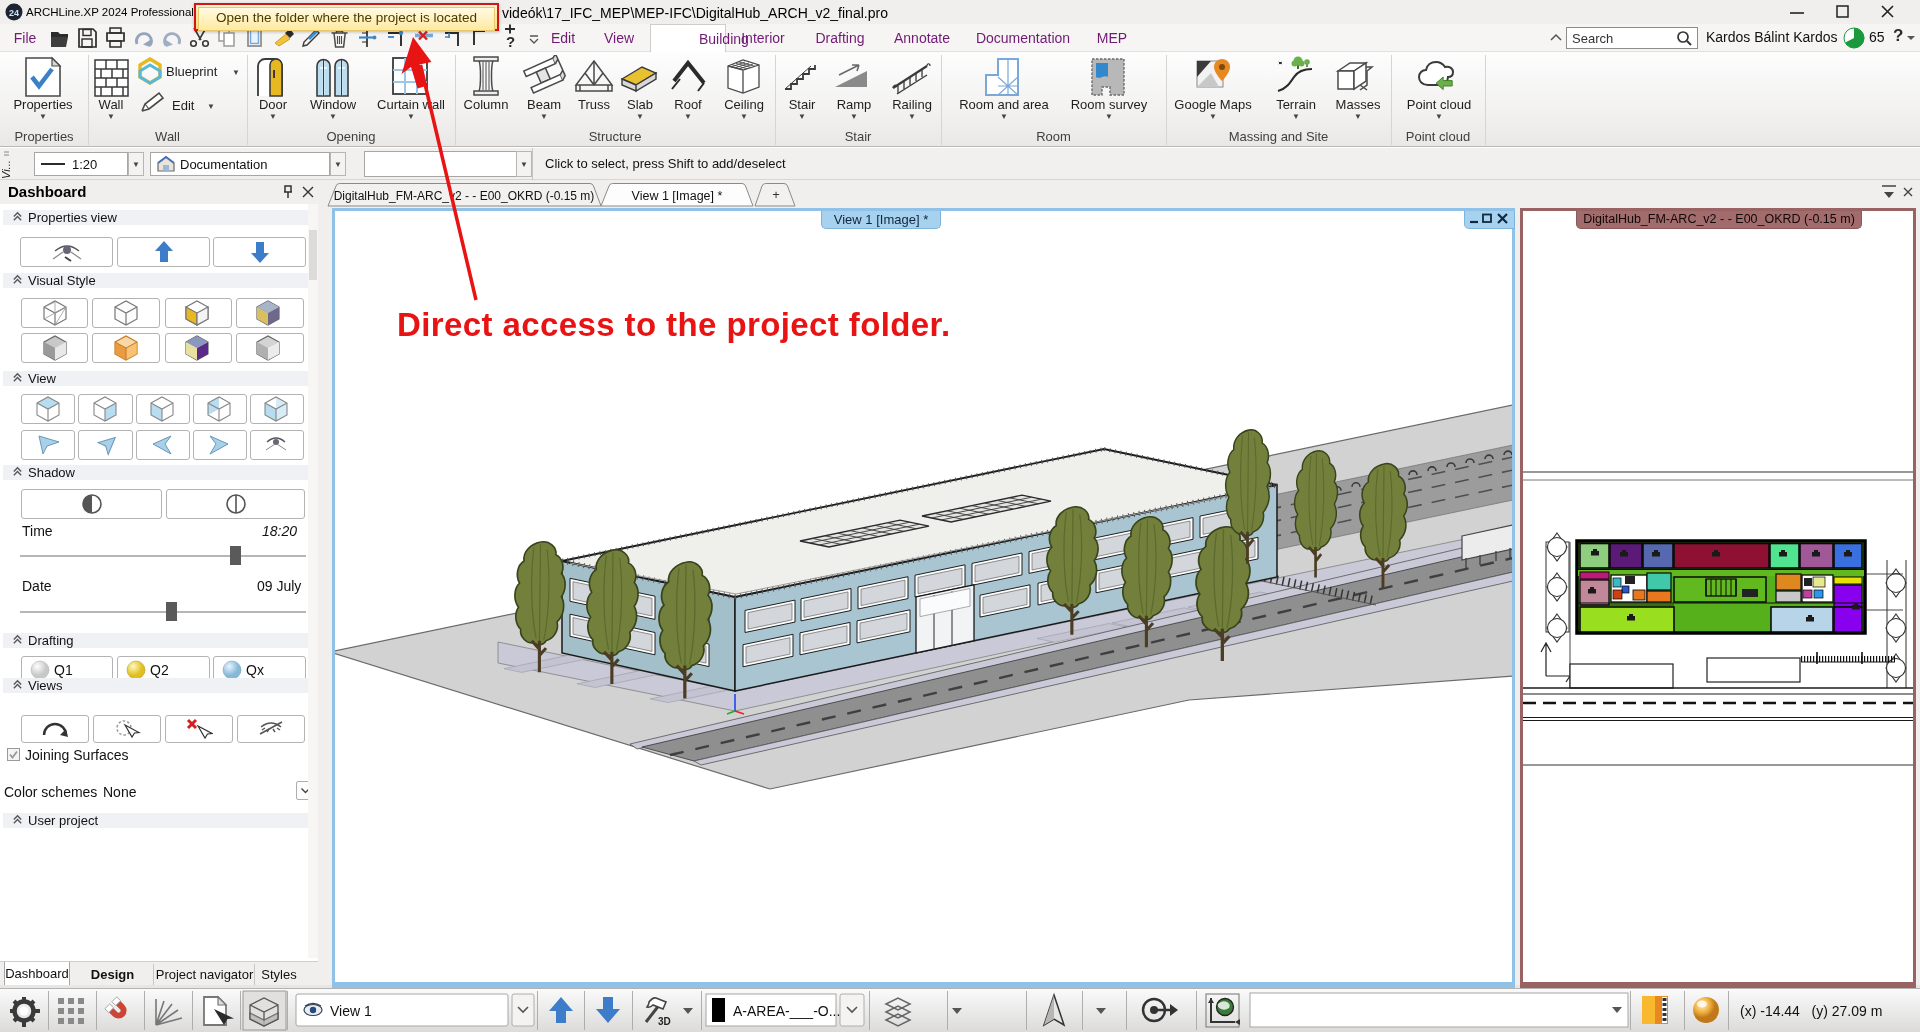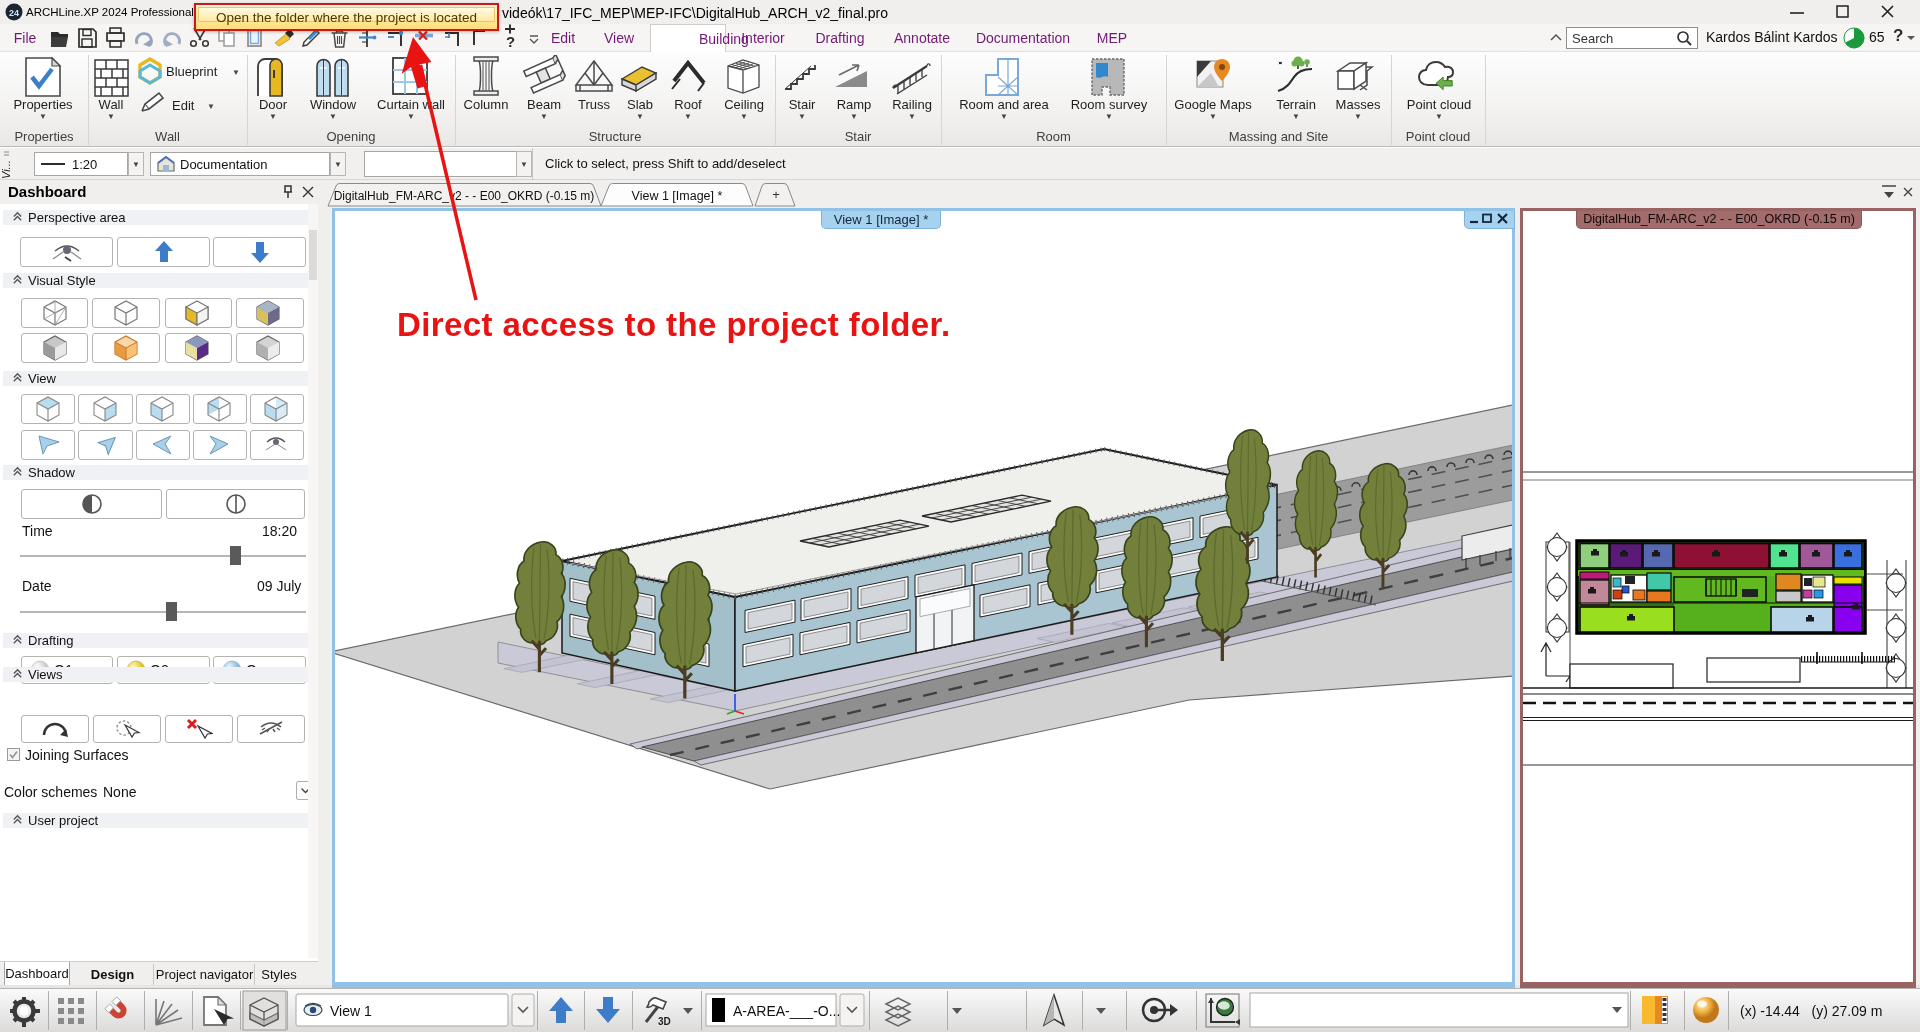--- a/index.html
+++ b/index.html
@@ -374,21 +374,21 @@
         <path d="M5 2 h6 v6 h-6 z M4 8 h8 M8 8 v6" fill="none" stroke="#333" stroke-width="1.5"></path>
       </svg>
     <svg class="abs" style="left:300px;top:4px" width="16" height="16" viewBox="0 0 16 16">
         <path d="M3 3 l10 10 M13 3 l-10 10" stroke="#333" stroke-width="1.4"></path>
       </svg>
   </div>
   <div class="secbar" style="top:30px;">
       <svg class="chev" viewBox="0 0 12 12">
         <path d="M2 6 l4 -4 4 4 M2 10 l4 -4 4 4" fill="none" stroke="#555" stroke-width="1.5"></path>
       </svg>
-      <span>Perspective area</span>
+      <span>Properties view</span>
     </div>
   <div class="pbtn" style="left:20px;top:57px;width:93px;height:30px;"></div>
   <div class="pbtn" style="left:117px;top:57px;width:93px;height:30px;"></div>
   <div class="pbtn" style="left:213px;top:57px;width:93px;height:30px;"></div>
   <svg class="abs" style="left:51px;top:61px" width="32" height="22" viewBox="0 0 32 22">
       <path d="M4 10 q12 -10 24 0" fill="none" stroke="#555" stroke-width="1.4"></path>
       <circle cx="16" cy="9" r="4" fill="#667"></circle>
       <path d="M2 18 l10 -7 M30 18 l-10 -7" stroke="#888" stroke-width="1.2"></path>
       <path d="M14 16 l6 4" stroke="#444" stroke-width="2"></path>
     </svg>
@@ -530,21 +530,21 @@
   <div class="pbtn" style="left:166px;top:309px;width:139px;height:30px;"></div>
   <svg class="abs" style="left:81px;top:313px" width="22" height="22" viewBox="0 0 22 22">
       <circle cx="11" cy="11" r="9" fill="none" stroke="#555" stroke-width="1.6"></circle>
       <path d="M11 2 a9 9 0 0 0 0 18 z" fill="#555"></path>
     </svg>
   <svg class="abs" style="left:225px;top:313px" width="22" height="22" viewBox="0 0 22 22">
       <circle cx="11" cy="11" r="9" fill="none" stroke="#555" stroke-width="1.6"></circle>
       <path d="M11 2 v18" stroke="#555" stroke-width="1.6"></path>
     </svg>
   <span class="abs" style="left:22px;top:343px;font-size:14px;color:#111;">Time</span>
-  <span class="abs" style="left:262px;top:343px;font-size:14px;color:#111;">18:20</span>
+  <span class="abs" style="left:262px;top:343px;font-size:14px;color:#111;font-style:italic;">18:20</span>
   <div class="abs" style="left:20px;top:375px;width:286px;height:2px;background:#b8b6b4;"></div>
   <div class="abs" style="left:230px;top:366px;width:11px;height:19px;background:#5a5a5a;"></div>
   <span class="abs" style="left:22px;top:398px;font-size:14px;color:#111;">Date</span>
   <span class="abs" style="left:257px;top:398px;font-size:14px;color:#111;">09 July</span>
   <div class="abs" style="left:20px;top:431px;width:286px;height:2px;background:#b8b6b4;"></div>
   <div class="abs" style="left:166px;top:422px;width:11px;height:19px;background:#5a5a5a;"></div>
   <div class="secbar" style="top:453px;">
       <svg class="chev" viewBox="0 0 12 12">
         <path d="M2 6 l4 -4 4 4 M2 10 l4 -4 4 4" fill="none" stroke="#555" stroke-width="1.5"></path>
       </svg>
@@ -576,21 +576,21 @@
   <svg class="abs" style="left:222px;top:480px" width="76" height="20" viewBox="0 0 76 20">
       <defs>
         <radialGradient id="sb" cx="0.35" cy="0.3">
           <stop offset="0" stop-color="#e8f4fc"></stop>
           <stop offset="1" stop-color="#88b8d8"></stop>
         </radialGradient>
       </defs>
       <circle cx="10" cy="10" r="9" fill="url(#sb)" stroke="#6898b8" stroke-width="0.5"></circle>
       <text x="24" y="15" font-size="14" fill="#111" font-family="Liberation Sans">Qx</text>
     </svg>
-  <div class="secbar" style="top:487px;">
+  <div class="secbar" style="top:498px;">
       <svg class="chev" viewBox="0 0 12 12">
         <path d="M2 6 l4 -4 4 4 M2 10 l4 -4 4 4" fill="none" stroke="#555" stroke-width="1.5"></path>
       </svg>
       <span>Views</span>
     </div>
   <div class="pbtn" style="left:21px;top:535px;width:68px;height:28px;"></div>
   <div class="pbtn" style="left:93px;top:535px;width:68px;height:28px;"></div>
   <div class="pbtn" style="left:165px;top:535px;width:68px;height:28px;"></div>
   <div class="pbtn" style="left:237px;top:535px;width:68px;height:28px;"></div>
   <svg class="abs" style="left:41px;top:539px" width="28" height="20" viewBox="0 0 28 20">
@@ -791,21 +791,21 @@
 <use href="#tree" transform="translate(1358,462) scale(1.04,1.0)"></use>
 </svg>
 
 <svg class="abs" style="left:380px;top:33px" width="600" height="330" viewBox="380 33 600 330">
   <path d="M420.5 65 L476 300" stroke="#e81313" stroke-width="3.5" fill="none"></path>
   <path d="M413 37 L431.5 62 L419.5 64.5 L426 86 L417.5 88.5 L411 67 L401.5 74 Z" fill="#e81313"></path>
 </svg>
 <div class="abs" style="left:397px;top:306px;font-size:33px;font-weight:bold;color:#e81414;letter-spacing:0.4px;">Direct access to the project folder.</div>
 
 <div class="abs" style="left:194px;top:3px;width:305px;height:28px;background:linear-gradient(#fff6cf,#ffe9a0 45%,#ffde7e);border:2.5px solid #d01616;box-shadow:0 1px 3px rgba(0,0,0,0.25);">
-  <div style="margin:2px;height:15px;border:1px solid #e8c86a;background:linear-gradient(#fffbe2,#ffe9a2);font-size:13.5px;color:#4a3a00;text-align:center;line-height:19px;">Open the folder where the project is located</div>
+  <div style="margin:2px;height:24px;border:1px solid #e8c86a;background:linear-gradient(#fffbe2,#ffe9a2);font-size:13.5px;color:#4a3a00;text-align:center;line-height:19px;">Open the folder where the project is located</div>
 </div>
 
 <div class="abs" style="left:1520px;top:208px;width:396px;height:777px;background:#fff;border:3px solid #9a6363;"></div>
 <div class="abs" style="left:1576px;top:211px;width:286px;height:18px;background:#a26c6c;border:1px solid #8a5a5a;border-top:none;border-radius:0 0 5px 5px;font-size:12.5px;color:#130808;text-align:center;line-height:17px;white-space:nowrap;">DigitalHub_FM-ARC_v2 -  - E00_OKRD (-0.15 m)</div>
 <svg class="abs" style="left:1523px;top:229px" width="390" height="753" viewBox="1523 229 390 753">
 <line x1="1523" y1="472" x2="1913" y2="472" stroke="#333" stroke-width="1.2"></line>
 <line x1="1523" y1="480" x2="1913" y2="480" stroke="#555" stroke-width="0.8"></line>
 <rect x="1577" y="541" width="288" height="92" fill="#56b01c" stroke="#000" stroke-width="3.5"></rect>
 <rect x="1580" y="543.5" width="29" height="24.5" fill="#8fce7f" stroke="#0a0a0a" stroke-width="1.6"></rect>
 <rect x="1610" y="543.5" width="32" height="24.5" fill="#5c1a78" stroke="#0a0a0a" stroke-width="1.6"></rect>

